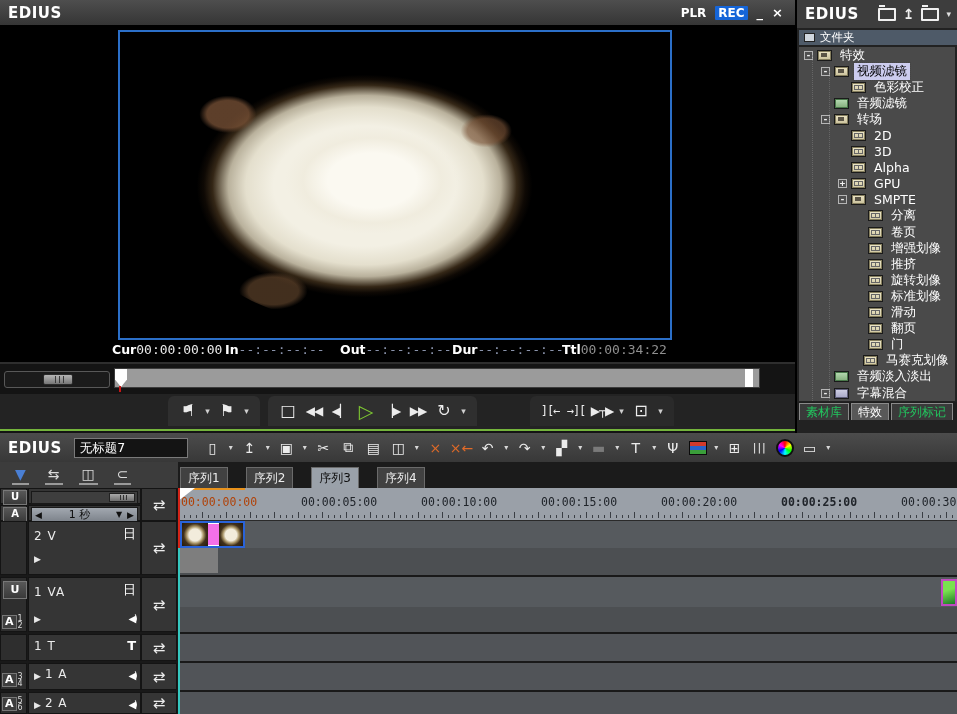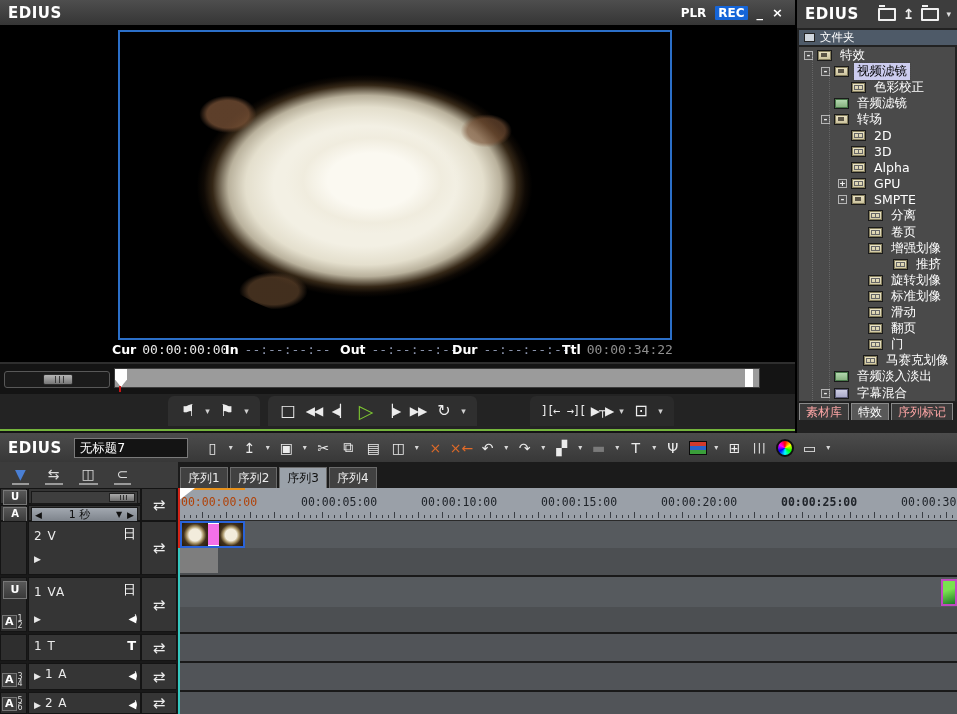--- a/index.html
+++ b/index.html
@@ -21,21 +21,21 @@
   #vframe{position:absolute;left:118px;top:5px;width:550px;height:306px;border:2px solid #2b6fc9;background:#000;overflow:hidden;}
   .rose{position:absolute;left:47px;top:16px;width:380px;height:276px;border-radius:50%;
     background:
       radial-gradient(10% 9% at 16% 24%, rgba(124,84,56,.75) 0 55%, transparent 75%),
       radial-gradient(9% 8% at 84% 30%, rgba(124,84,56,.6) 0 55%, transparent 75%),
       radial-gradient(12% 9% at 28% 88%, rgba(110,78,50,.6) 0 55%, transparent 75%),
       radial-gradient(26% 22% at 54% 48%, #fbf9f1 0 45%, rgba(240,236,222,.95) 70%, transparent 88%),
       radial-gradient(46% 42% at 52% 50%, #f3f0e4 0 52%, #e4dfcd 68%, #b9b19c 78%, rgba(70,52,30,.75) 87%, rgba(24,15,7,.6) 92%, transparent 96%);
   }
   #tcbar{position:absolute;left:0;top:340px;width:795px;height:20px;background:#000;}
-  .tc-item{position:absolute;top:2px;display:flex;align-items:baseline;gap:6px;white-space:nowrap;}
+  .tc-item{position:absolute;top:2px;display:flex;align-items:baseline;gap:0;white-space:nowrap;}
   .tc-label{color:#fff;font-weight:bold;font-size:12.5px;}
   .tc-value{font-size:13px;}
   .tc-cur{color:#e8e8e8;}
   .tc-dash{color:#8a93ab;}
   .tc-ttl{color:#8f8f8f;}
   #pdivider{position:absolute;left:0;top:362px;width:795px;height:2px;background:#2e2e2e;}
   #shuttle-groove{position:absolute;left:4px;top:371px;width:104px;height:15px;background:#1b1b1b;border:1px solid #585858;border-radius:3px;}
   #shuttle-thumb{position:absolute;left:38px;top:2px;width:28px;height:9px;background:linear-gradient(#b5b5b5,#767676);border:1px solid #2a2a2a;border-radius:2px;
     background-image:repeating-linear-gradient(90deg,transparent 0 3px,#3a3a3a 3px 4px),linear-gradient(#b5b5b5,#767676);background-size:12px 7px,100% 100%;background-position:center,0 0;background-repeat:no-repeat,no-repeat;}
   #seekbar{position:absolute;left:114px;top:368px;width:646px;height:20px;background:#9b9b9b;border:1px solid #3c3c3c;box-sizing:border-box;}
@@ -68,35 +68,35 @@
   .ti-folder{background:linear-gradient(#ece5c6,#c9c09a);box-shadow:inset 0 0 0 1px #857e5e;}
   .ti-folder:after{content:"";position:absolute;left:3px;top:2px;width:6px;height:4px;background:#5a5446;}
   .ti-effect{background:linear-gradient(#eee8ca,#cfc6a0);box-shadow:inset 0 0 0 1px #857e5e;}
   .ti-effect:after{content:"";position:absolute;left:2px;top:2px;right:2px;bottom:2px;border:1px solid #666;background:linear-gradient(90deg,transparent 0 40%,#666 40% 55%,transparent 55%);}
   .ti-audio{background:linear-gradient(#b9ddb5,#82ad7a);box-shadow:inset 0 0 0 1px #49784a;}
   .ti-title{background:linear-gradient(#d2d2e6,#a6a6c6);box-shadow:inset 0 0 0 1px #5f5f7a;}
   .tlabel{padding:0 3px;overflow:hidden;text-overflow:clip;}
   .tlabel.sel{background:#ccccee;color:#000;outline:1px dotted #444;}
   #tree-guide1,#tree-guide2{position:absolute;width:0;border-left:1px dotted #7e7e7e;opacity:.55;}
   #pal-tabs{position:absolute;left:0;top:402px;width:160px;height:18px;background:#1e1e1e;display:flex;align-items:flex-end;gap:2px;padding-left:2px;overflow:hidden;}
-  .ptab{height:16px;line-height:16px;padding:0 6px;background:#3a3a3a;color:#fca5a5;font-size:12px;border:1px solid #8a8a8a;border-bottom:none;white-space:nowrap;}
+  .ptab{height:16px;line-height:16px;padding:0 6px;background:#3a3a3a;color:#22c55e;font-size:12px;border:1px solid #8a8a8a;border-bottom:none;white-space:nowrap;}
   .ptab.active{background:#585858;color:#fff;}
 
   
   #timeline{position:absolute;left:0;top:433px;width:957px;height:281px;background:#191919;}
   #tl-header{position:absolute;left:0;top:0;width:957px;height:29px;background:linear-gradient(#4c4c4c,#383838);display:flex;align-items:center;}
   #tl-title{width:102px;height:18px;line-height:18px;background:#141414;border:1px solid #7a7a7a;color:#fff;font-size:12.5px;padding:0 5px;margin-left:2px;white-space:nowrap;overflow:hidden;}
   #tl-toolbar{display:flex;align-items:center;margin-left:14px;gap:4px;}
   .tool{color:#ececec;font-size:14px;min-width:21px;height:22px;display:flex;align-items:center;justify-content:center;white-space:nowrap;}
   .tool.tcaret2{min-width:8px;font-size:8px;color:#d8d8d8;}
   .icon-export{width:16px;height:12px;border:1px solid #0a0a0a;background:linear-gradient(#d23a2a 0 4px,#2a62c8 4px 8px,#3a9e3a 8px 12px);}
   .icon-colorwheel{width:14px;height:14px;border-radius:50%;border:2px solid #0f0f0f;background:conic-gradient(#f00,#ff0,#0f0,#0ff,#00f,#f0f,#f00);}
   #mode-bar{position:absolute;left:0;top:29px;width:178px;height:26px;background:#3c3c3c;display:flex;align-items:center;gap:16px;padding-left:12px;box-sizing:border-box;}
   .mode-icon{font-size:14px;color:#dcdcdc;border-bottom:2px solid #9a9a9a;padding:0 3px 1px;}
-  #seq-strip{position:absolute;left:178px;top:29px;width:779px;height:26px;background:#1b1b1b;display:flex;align-items:flex-end;gap:2px;padding-left:2px;box-sizing:border-box;}
+  #seq-strip{position:absolute;left:178px;top:29px;width:779px;height:26px;background:#1b1b1b;display:flex;align-items:flex-end;gap:18px;padding-left:2px;box-sizing:border-box;}
   .stab{height:20px;line-height:20px;padding:0 7px;background:#414141;color:#ededed;font-size:12px;border:1px solid #6a6a6a;border-bottom:none;}
   .stab.active{background:#9aa1a9;color:#0f0f0f;}
 
   
   #ruler{position:absolute;left:178px;top:55px;width:779px;height:33px;background:#9aa0a8;border-bottom:1px solid #2a2a2a;box-sizing:border-box;overflow:hidden;}
   .rtick{position:absolute;top:7px;font-size:11.5px;color:#20242a;letter-spacing:0;}
   .rtick.orange{color:#b04208;}
   #ruler-dots{position:absolute;left:0;bottom:2px;width:779px;height:6px;
     background:repeating-linear-gradient(90deg,#3a3e44 0 1px,transparent 1px 6px) 0 bottom/100% 3px no-repeat,
                repeating-linear-gradient(90deg,#3a3e44 0 1px,transparent 1px 24px) 0 bottom/100% 6px no-repeat;}
@@ -300,21 +300,21 @@
         <div class="trow" style="padding-left: 56px;">
           <span class="expspace"></span>
           <span class="ti ti-effect"></span>
           <span class="tlabel">卷页</span>
         </div>
         <div class="trow" style="padding-left: 56px;">
           <span class="expspace"></span>
           <span class="ti ti-effect"></span>
           <span class="tlabel">增强划像</span>
         </div>
-        <div class="trow" style="padding-left: 81px;">
+        <div class="trow" style="padding-left: 56px;">
           <span class="expspace"></span>
           <span class="ti ti-effect"></span>
           <span class="tlabel">推挤</span>
         </div>
         <div class="trow" style="padding-left: 56px;">
           <span class="expspace"></span>
           <span class="ti ti-effect"></span>
           <span class="tlabel">旋转划像</span>
         </div>
         <div class="trow" style="padding-left: 56px;">

